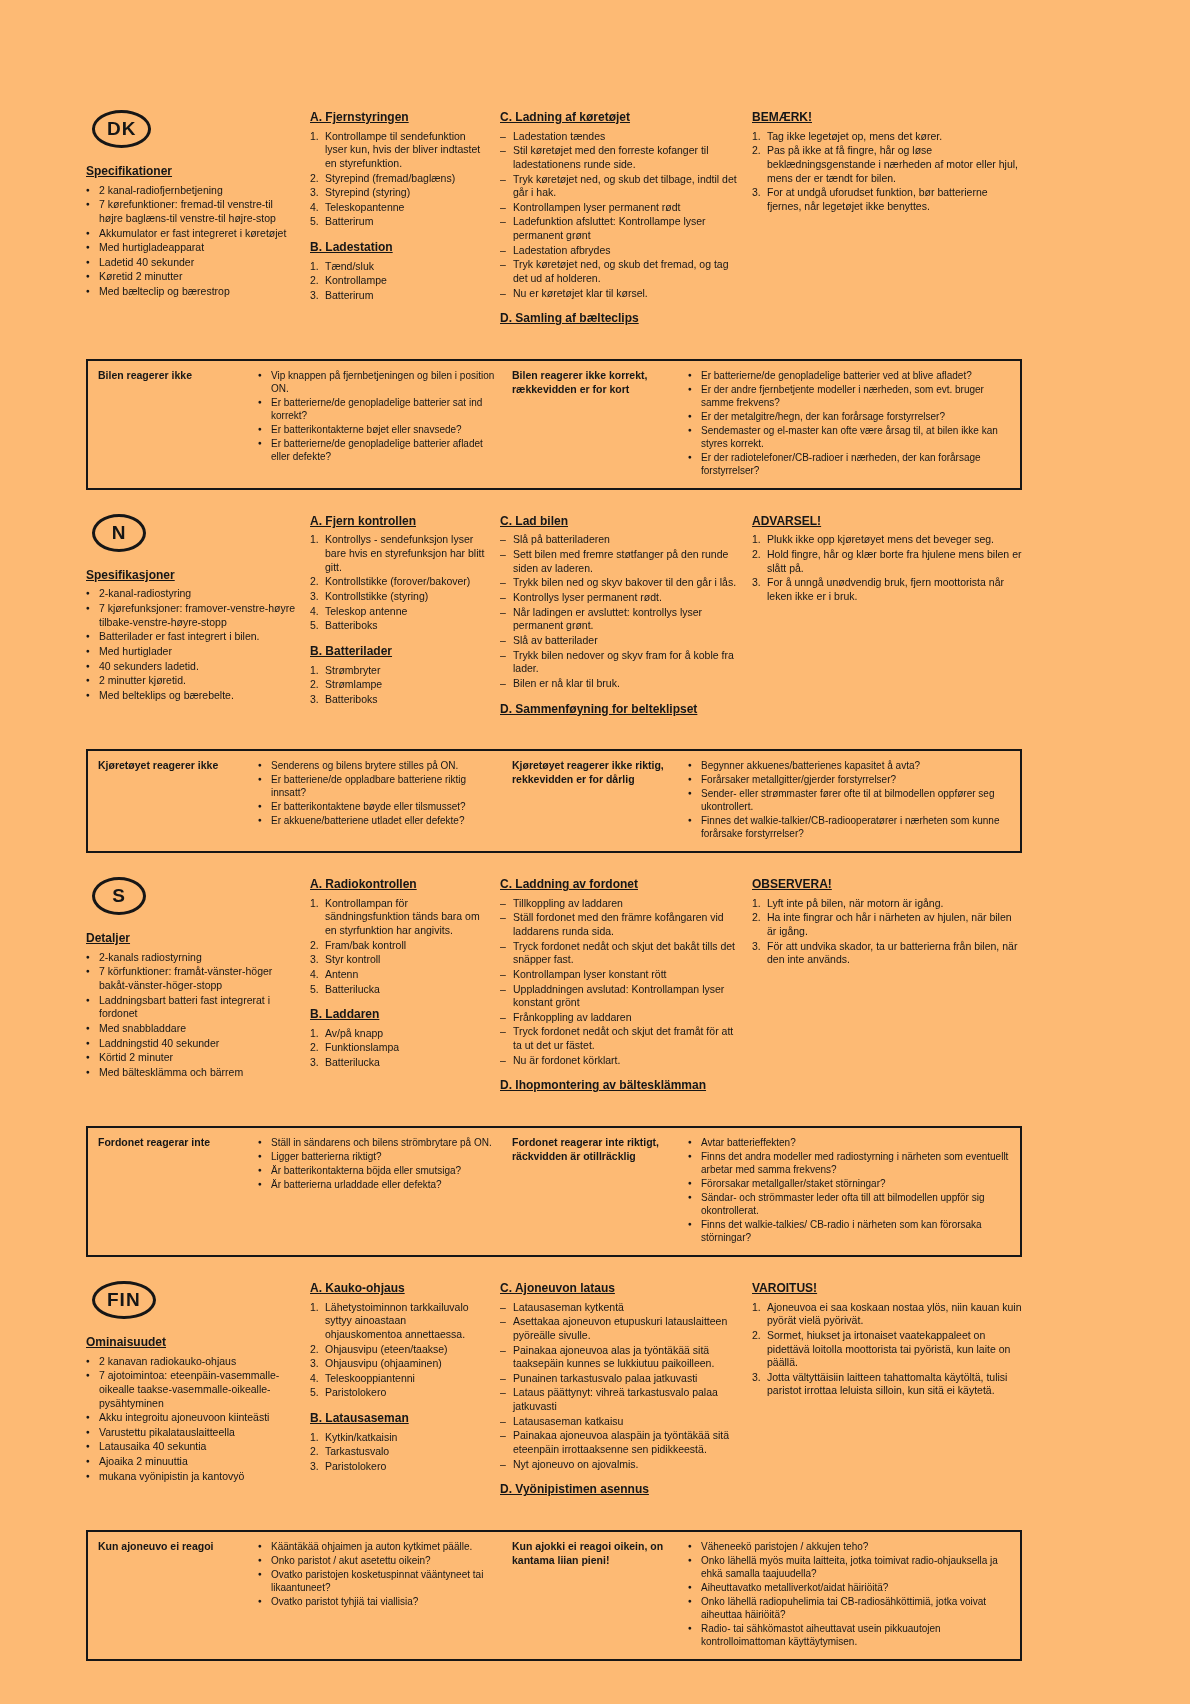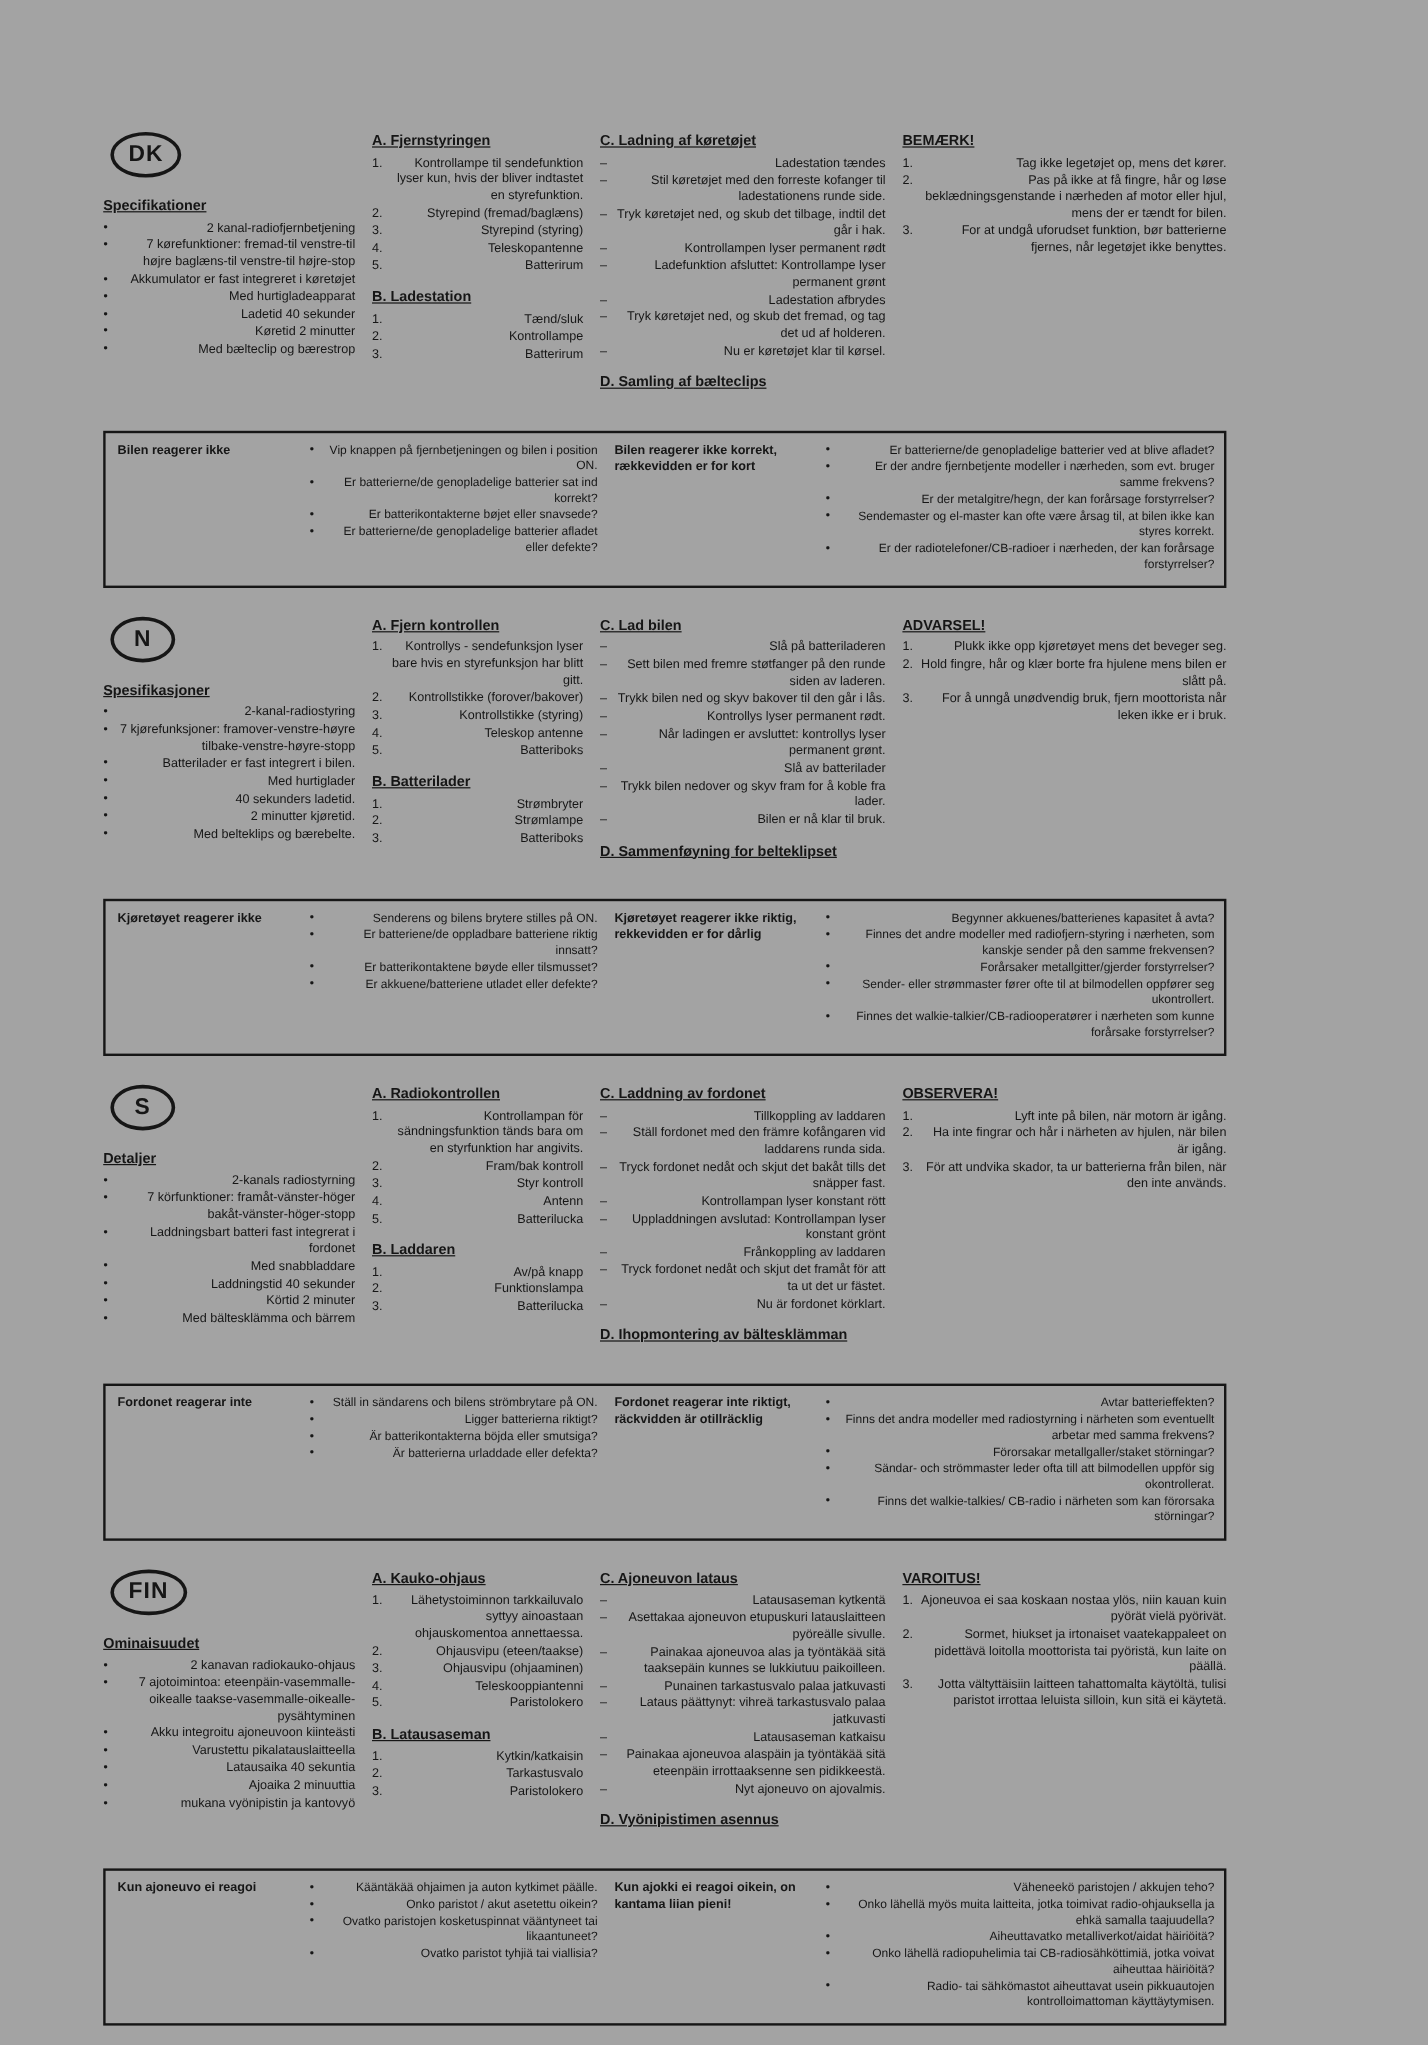--- a/index.html
+++ b/index.html
@@ -7,21 +7,21 @@
   body {
     width:1190px; height:1704px;
     font-family:"Liberation Sans", sans-serif;
     color:#161616;
     overflow:hidden;
     margin:0 auto;
     background:#ffffff;
   }
   #page {
     width:1190px; height:1704px;
-    background:#a3a3a3;
+    background:#fdba74;
     padding:110px 168px 40px 86px;
   }
   .lang-block { margin-bottom:24px; }
   .lang-section {
     display:grid;
     grid-template-columns:210px 176px 238px 1fr;
     column-gap:14px;
     font-size:10.5px;
     line-height:1.3;
     margin-bottom:28px;
@@ -32,21 +32,21 @@
     border:3px solid #161616; border-radius:50%;
     font-weight:bold; font-size:19px; letter-spacing:1px;
     margin:0 0 16px 6px;
   }
   h3 {
     font-size:12px; font-weight:bold;
     text-decoration:underline;
     margin-bottom:4px;
   }
   h3.mt { margin-top:11px; }
-  ul, ol { list-style:none;text-align:right; }
+  ul, ol { list-style:none; }
   ul.bullets li {
     position:relative; padding-left:13px; margin-bottom:1px;
   }
   ul.bullets li::before {
     content:"●"; position:absolute; left:0; top:2px; font-size:6.5px;
   }
   ol.nums { counter-reset:n; }
   ol.nums li {
     position:relative; padding-left:15px; margin-bottom:1px;
     counter-increment:n;
@@ -224,21 +224,20 @@
       <div class="t-label">Kjøretøyet reagerer ikke</div>
       <ul class="bullets t-checks">
           <li>Senderens og bilens brytere stilles på ON.</li>
           <li>Er batteriene/de oppladbare batteriene riktig innsatt?</li>
           <li>Er batterikontaktene bøyde eller tilsmusset?</li>
           <li>Er akkuene/batteriene utladet eller defekte?</li>
         </ul>
       <div class="t-label">Kjøretøyet reagerer ikke riktig, rekkevidden er for dårlig</div>
       <ul class="bullets t-checks">
           <li>Begynner akkuenes/batterienes kapasitet å avta?</li>
-          <li>Finnes det andre modeller med radiofjern-styring i nærheten, som kanskje sender på den samme frekvensen?</li>
           <li>Forårsaker metallgitter/gjerder forstyrrelser?</li>
           <li>Sender- eller strømmaster fører ofte til at bilmodellen oppfører seg ukontrollert.</li>
           <li>Finnes det walkie-talkier/CB-radiooperatører i nærheten som kunne forårsake forstyrrelser?</li>
         </ul>
     </div>
   </div>
 
   <div class="lang-block">
     <div class="lang-section">
 

